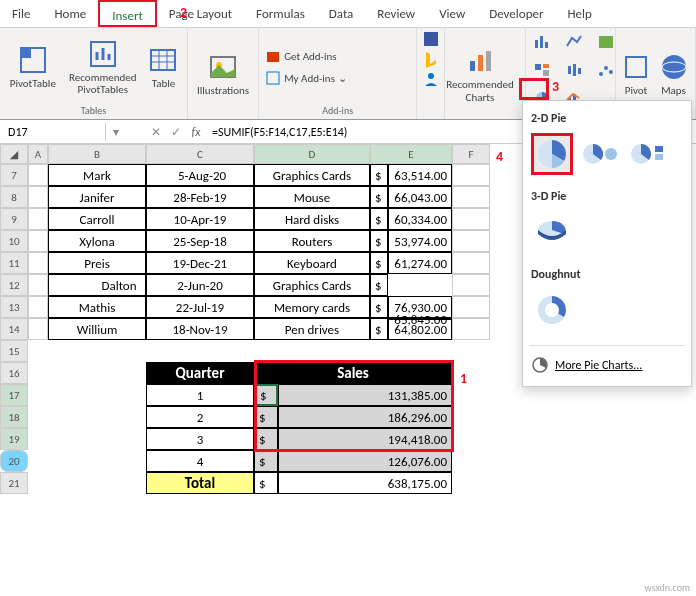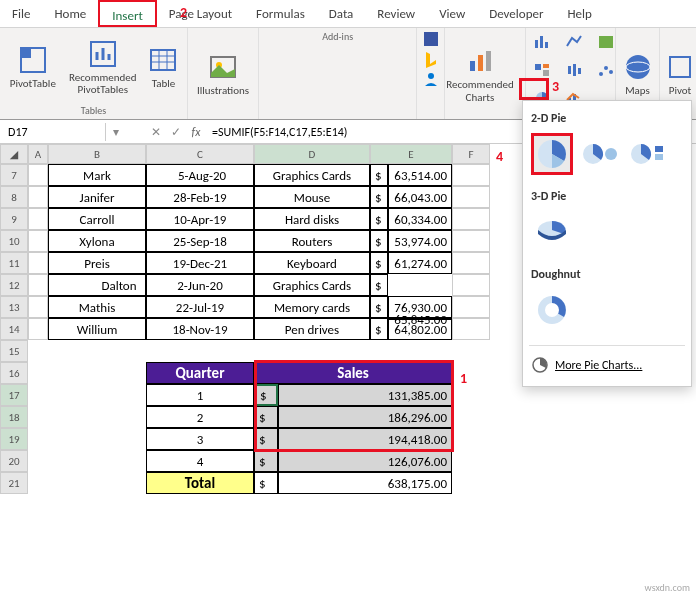--- a/index.html
+++ b/index.html
@@ -60,21 +60,21 @@
 .formula-input { flex:1; padding:2px 6px; font-size:12px; }
 
 .sheet { position: relative; }
 .col-headers { display:flex; height:20px; }
 .col-header { border:1px solid #ccc; background:#e6e6e6; font-size:11px; text-align:center; color:#555; display:flex; align-items:center; justify-content:center; }
 .row { display:flex; height:22px; }
 .row-header { width:28px; border:1px solid #ccc; background:#e6e6e6; font-size:11px; text-align:center; color:#555; display:flex; align-items:center; justify-content:center;}
 .cell { border:1px solid #ccc; padding:0 4px; font-size:13px; display:flex; align-items:center; }
 .cell.center { justify-content:center; }
 .cell.right { justify-content:flex-end; }
-.green-head { background:#4c1d95; color:#fff; font-weight:bold; justify-content:center; font-size:15px; border:1px solid #000;}
+.green-head { background:#000000; color:#fff; font-weight:bold; justify-content:center; font-size:15px; border:1px solid #000;}
 .data-border { border:1px solid #000; }
 .yellow { background:#ffff8b; font-weight:bold; }
 .sel-gray { background:#d6d6d6; }
 .red-box { position:absolute; border:3px solid #e81123; pointer-events:none; }
 
 .pie-menu {
   position:absolute; left:522px; top:100px; width:170px; background:#fff;
   border:1px solid #ccc; box-shadow:0 4px 12px rgba(0,0,0,.2); padding:6px; z-index:10;
 }
 .pie-menu .section-label { font-size:12px; font-weight:600; color:#333; padding:4px 2px; }
@@ -142,20 +142,34 @@
             <rect x="4" y="6" width="24" height="20" fill="none" stroke="#7a7a7a" stroke-width="2"></rect>
             <circle cx="12" cy="14" r="3" fill="#ffc000"></circle>
             <path d="M4 22 L12 14 L20 22 L28 18 L28 26 L4 26 Z" fill="#70ad47"></path>
           </svg>
         <span>Illustrations</span>
       </div>
     </div>
   </div>
 
   <div class="ribbon-group" style="width:160px;">
+    <div class="group-content" style="flex-direction:column; align-items:flex-start; justify-content:center; gap:2px;">
+      <div class="small-btn">
+        <svg width="16" height="16">
+            <rect x="2" y="4" width="12" height="10" fill="#d83b01"></rect>
+          </svg>
+        <span>Get Add-ins</span>
+      </div>
+      <div class="small-btn">
+        <svg width="16" height="16">
+            <rect x="2" y="2" width="12" height="12" fill="none" stroke="#0078d4"></rect>
+          </svg>
+        <span>My Add-ins</span> ⌄
+      </div>
+    </div>
     <div class="group-label">Add-ins</div>
   </div>
 
   <div class="ribbon-group" style="width:28px;">
     <div class="group-content" style="flex-direction:column; gap:2px;">
       <svg width="18" height="18">
           <rect x="2" y="2" width="14" height="14" fill="#3955a3"></rect>
         </svg>
       <svg width="18" height="18">
           <path d="M4 2 L8 4 L8 14 L14 10 L14 14 L4 18 Z" fill="#ffb900"></path>
@@ -230,38 +244,38 @@
           <svg width="18" height="16">
             <rect x="3" y="8" width="3" height="6" fill="#4472c4"></rect>
             <rect x="8" y="4" width="3" height="10" fill="#4472c4"></rect>
             <polyline points="2,10 8,4 14,8" fill="none" stroke="#ed7d31" stroke-width="2"></polyline>
           </svg>
         </div>
       <div class="chart-cell"></div>
     </div>
   </div>
 
+  <div class="ribbon-group" style="width:36px; border-right:none;">
+    <div class="group-content">
+      <div class="big-btn" style="width:34px">
+        <svg class="ico" viewBox="0 0 32 32">
+            <rect x="6" y="6" width="20" height="20" fill="none" stroke="#4472c4" stroke-width="2"></rect>
+          </svg>
+        <span>Pivot</span>
+      </div>
+    </div>
+  </div>
   <div class="ribbon-group" style="width:44px;">
     <div class="group-content">
       <div class="big-btn" style="width:40px">
         <svg class="ico" viewBox="0 0 32 32">
             <circle cx="16" cy="16" r="12" fill="#4472c4"></circle>
             <ellipse cx="16" cy="16" rx="12" ry="5" fill="none" stroke="#fff"></ellipse>
           </svg>
         <span>Maps</span>
-      </div>
-    </div>
-  </div>
-  <div class="ribbon-group" style="width:36px; border-right:none;">
-    <div class="group-content">
-      <div class="big-btn" style="width:34px">
-        <svg class="ico" viewBox="0 0 32 32">
-            <rect x="6" y="6" width="20" height="20" fill="none" stroke="#4472c4" stroke-width="2"></rect>
-          </svg>
-        <span>Pivot</span>
       </div>
     </div>
   </div>
 </div>
 
 <div class="pie-button-highlight" style="left:519px; top:78px; width:30px; height:22px;"></div>
 <span class="callout-num" style="left:552px; top:78px;">3</span>
 
 <div class="namebox-row">
   <div class="namebox">D17</div>
@@ -399,21 +413,21 @@
       </div>
       <div class="row">
         <div class="row-header" style="background:#cce0d0;">19</div>
         <div style="width:20px;"></div>
         <div style="width:98px;"></div>
         <div class="cell data-border center" style="width:108px;">3</div>
         <div class="cell data-border sel-gray" style="width:24px;">$</div>
         <div class="cell data-border right sel-gray" style="width:174px;">194,418.00</div>
       </div>
       <div class="row">
-        <div class="row-header" style="background:#e5e5e5;">20</div>
+        <div class="row-header" style="background:#7dd3fc;border-radius:7px;">20</div>
         <div style="width:20px;"></div>
         <div style="width:98px;"></div>
         <div class="cell data-border center" style="width:108px;">4</div>
         <div class="cell data-border sel-gray" style="width:24px;">$</div>
         <div class="cell data-border right sel-gray" style="width:174px;">126,076.00</div>
       </div>
     </div>
 
   <div class="row">
     <div class="row-header">21</div>

